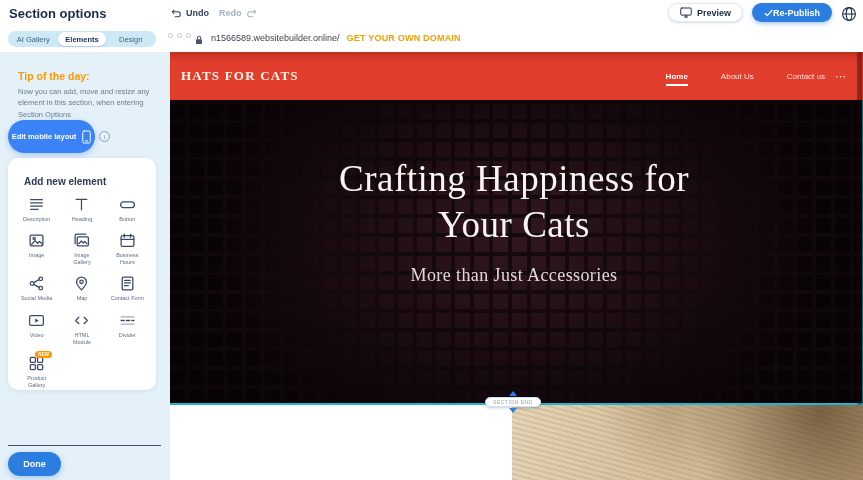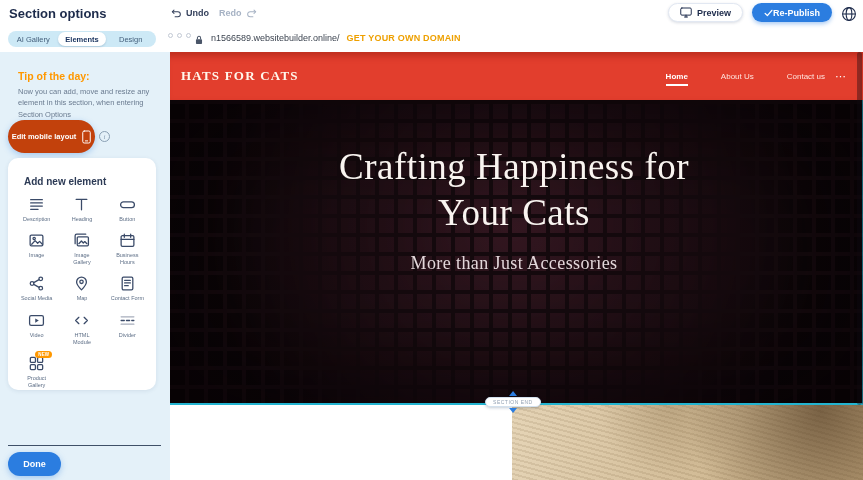--- a/index.html
+++ b/index.html
@@ -26,21 +26,21 @@
   .tab.active { background:#fff; color:#16305d; font-weight:700; box-shadow:0 1px 2px rgba(20,50,90,.18); }
   .urlbar { position:absolute; left:168px; top:33px; height:13px; display:flex; gap:4px; z-index:8; }
   .dot { width:5px; height:5px; border:1px solid #c2c9d4; border-radius:50%; }
   .url { font-size:9px; color:#3c4450; margin-left:4px; }
   .domain-cta { font-size:9px; font-weight:700; color:#eea000; margin-left:3px; text-decoration:none; letter-spacing:.2px; }
 
   
   .sidebar { position:absolute; left:0; top:52px; width:170px; bottom:0; background:#e4f1f9; z-index:7; }
   .tip-title { margin:18px 18px 4px; color:#ff9800; font-size:10.5px; font-weight:700; }
   .tip-body { margin:0 20px 0 18px; font-size:7.5px; color:#6a7b90; line-height:1.5; }
-  .btn-mobile { position:absolute; left:8px; top:68px; width:87px; height:33px; border-radius:17px; background:#c2410c; color:#fff; display:flex; align-items:center; justify-content:center; gap:6px; font-size:7.5px; font-weight:700; box-shadow:0 2px 6px rgba(43,125,224,.35); }
+  .btn-mobile { position:absolute; left:8px; top:68px; width:87px; height:33px; border-radius:17px; background:#3b82f6; color:#fff; display:flex; align-items:center; justify-content:center; gap:6px; font-size:7.5px; font-weight:700; box-shadow:0 2px 6px rgba(43,125,224,.35); }
   .info-btn { position:absolute; left:99px; top:79px; width:11px; height:11px; border-radius:50%; border:1px solid #8aa0b4; color:#8aa0b4; font-size:7px; font-style:italic; font-family:"Liberation Serif",serif; display:flex; align-items:center; justify-content:center; }
   .panel { position:absolute; left:8px; top:106px; width:148px; height:232px; background:#fff; border-radius:10px; box-shadow:0 1px 4px rgba(30,60,100,.10); padding:18px 6px 6px; }
   .panel-title { font-size:10px; font-weight:700; color:#2c3a55; margin:0 0 9px 10px; }
   .grid { display:grid; grid-template-columns:repeat(3,1fr); row-gap:9px; }
   .el-item { display:flex; flex-direction:column; align-items:center; gap:3px; position:relative; }
   .el-icon svg { width:17px; height:17px; stroke:#3a4a68; fill:none; stroke-width:1.2; stroke-linecap:round; stroke-linejoin:round; }
   .el-label { font-size:5.5px; color:#5d6e86; text-align:center; line-height:1.3; max-width:34px; }
   .new-badge { position:absolute; top:-4px; right:7px; background:#ff9800; color:#fff; font-size:4.5px; font-weight:700; padding:1px 3px; border-radius:6px; letter-spacing:.2px; }
   .sidebar-divider { position:absolute; left:8px; right:9px; top:393px; border-top:1px solid #3f5068; }
   .btn-done { position:absolute; left:8px; top:400px; width:53px; height:24px; border-radius:13px; background:#2b7de0; color:#fff; font-size:9px; font-weight:700; display:flex; align-items:center; justify-content:center; box-shadow:0 2px 6px rgba(43,125,224,.35); }
@@ -60,21 +60,21 @@
     background-image:
       linear-gradient(#150a0e 4px, transparent 4px),
       linear-gradient(90deg,#150a0e 4px, transparent 4px),
       radial-gradient(circle at 50% 42%, rgba(70,30,42,.35), rgba(8,3,5,.92) 78%);
     background-size:19px 19px, 19px 19px, 100% 100%;
     box-shadow: inset 0 0 110px 30px rgba(5,2,4,.55);
     border-left:1px solid rgba(35,180,208,.55);
     border-right:1px solid rgba(35,180,208,.55);
     border-bottom:2px solid #23b4d0;
   }
-  .hero-h1 { font-family:"Liberation Serif",serif; font-weight:400; font-size:37px; line-height:1.25; color:#f9f4f0; margin-top:44px; max-width:430px; letter-spacing:.5px; }
+  .hero-h1 { font-family:"Liberation Serif",serif; font-weight:400; font-size:37px; line-height:1.25; color:#f9f4f0; margin-top:56px; max-width:430px; letter-spacing:.5px; }
   .hero-sub { font-family:"Liberation Serif",serif; font-size:18px; color:#e3d7da; margin-top:16px; letter-spacing:.4px; }
   .hero-para-box { position:relative; margin-top:24px; width:336px; border:1.5px solid #f5127d; padding:8px 14px; font-size:7.8px; letter-spacing:-.2px; line-height:1.6; color:#f1e8ea; }
   .img-marker { position:absolute; left:4px; top:8px; width:11px; height:11px; background:#8bc34a; border-radius:2px; }
   .img-marker::after { content:""; position:absolute; left:2px; bottom:2px; border-left:3.5px solid transparent; border-right:3.5px solid transparent; border-bottom:4px solid #fff; }
 
   .section-handle { position:absolute; left:50%; bottom:-10px; transform:translateX(-52%); display:flex; flex-direction:column; align-items:center; gap:1px; z-index:5; }
   .handle-pill { background:#fff; border:1px solid #d3e1ee; border-radius:5px; padding:1px 7px; font-size:5px; color:#93a2b4; letter-spacing:.5px; box-shadow:0 1px 3px rgba(20,50,90,.25); white-space:nowrap; }
 
   .next-section { position:relative; height:75px; background:#fff; }
   .next-image { position:absolute; left:347px; top:0; right:0; bottom:0;

